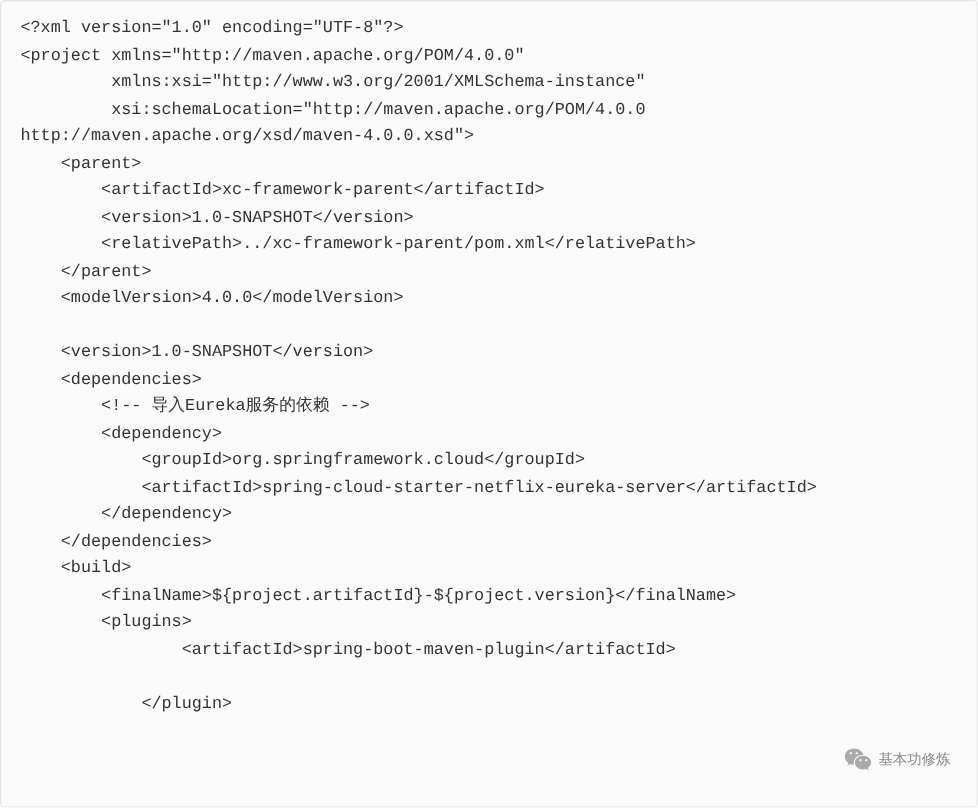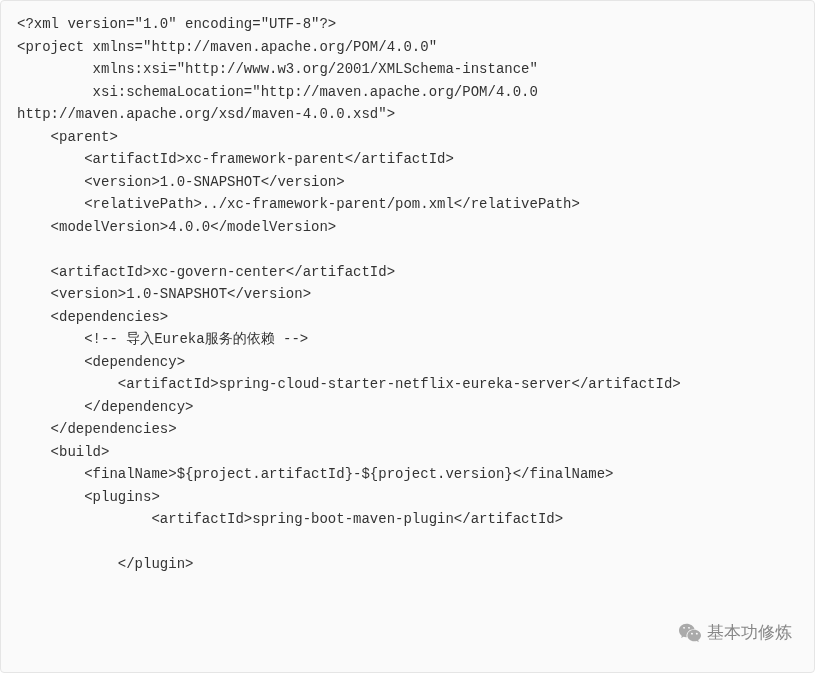--- a/index.html
+++ b/index.html
@@ -27,21 +27,21 @@
     font-family: inherit;
   }
   .watermark {
     position: absolute;
     right: 22px;
     bottom: 28px;
     display: flex;
     align-items: center;
     color: #888;
     font-family: "Microsoft YaHei", sans-serif;
-    font-size: 17px;
+    font-size: 12px;
   }
   .watermark .wx-icon {
     width: 22px;
     height: 22px;
     margin-right: 6px;
     display: inline-flex;
     align-items: center;
     justify-content: center;
   }
   .watermark svg {
@@ -57,27 +57,28 @@
   <div id="code-lines">
       <div class="code-line">&lt;?xml version="1.0" encoding="UTF-8"?&gt;</div>
       <div class="code-line">&lt;project xmlns="http://maven.apache.org/POM/4.0.0"</div>
       <div class="code-line">         xmlns:xsi="http://www.w3.org/2001/XMLSchema-instance"</div>
       <div class="code-line">         xsi:schemaLocation="http://maven.apache.org/POM/4.0.0</div>
       <div class="code-line">http://maven.apache.org/xsd/maven-4.0.0.xsd"&gt;</div>
       <div class="code-line">    &lt;parent&gt;</div>
       <div class="code-line">        &lt;artifactId&gt;xc-framework-parent&lt;/artifactId&gt;</div>
       <div class="code-line">        &lt;version&gt;1.0-SNAPSHOT&lt;/version&gt;</div>
       <div class="code-line">        &lt;relativePath&gt;../xc-framework-parent/pom.xml&lt;/relativePath&gt;</div>
+      <div class="code-line">    &lt;/parent&gt;</div>
       <div class="code-line">    &lt;modelVersion&gt;4.0.0&lt;/modelVersion&gt;</div>
       <div class="code-line">&nbsp;</div>
-      <div class="code-line">    &lt;artifactId&gt;xc-govern-center&lt;/artifactId&gt;</div>
       <div class="code-line">    &lt;version&gt;1.0-SNAPSHOT&lt;/version&gt;</div>
       <div class="code-line">    &lt;dependencies&gt;</div>
       <div class="code-line">        &lt;!-- 导入Eureka服务的依赖 --&gt;</div>
       <div class="code-line">        &lt;dependency&gt;</div>
+      <div class="code-line">            &lt;groupId&gt;org.springframework.cloud&lt;/groupId&gt;</div>
       <div class="code-line">            &lt;artifactId&gt;spring-cloud-starter-netflix-eureka-server&lt;/artifactId&gt;</div>
       <div class="code-line">        &lt;/dependency&gt;</div>
       <div class="code-line">    &lt;/dependencies&gt;</div>
       <div class="code-line">    &lt;build&gt;</div>
       <div class="code-line">        &lt;finalName&gt;${project.artifactId}-${project.version}&lt;/finalName&gt;</div>
       <div class="code-line">        &lt;plugins&gt;</div>
       <div class="code-line">                &lt;artifactId&gt;spring-boot-maven-plugin&lt;/artifactId&gt;</div>
       <div class="code-line">&nbsp;</div>
       <div class="code-line">            &lt;/plugin&gt;</div>
     </div>

